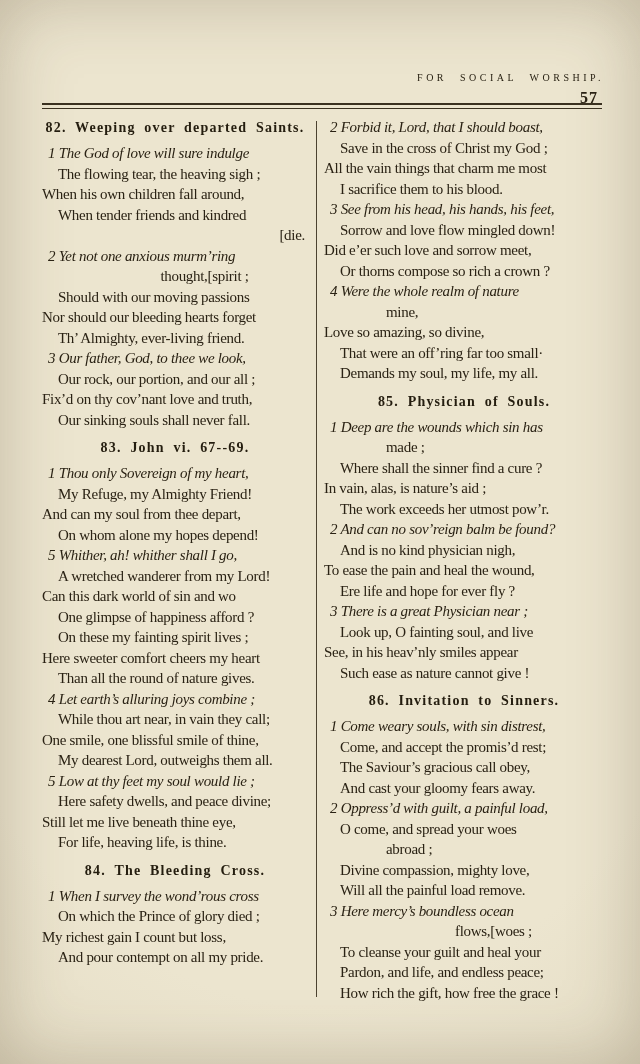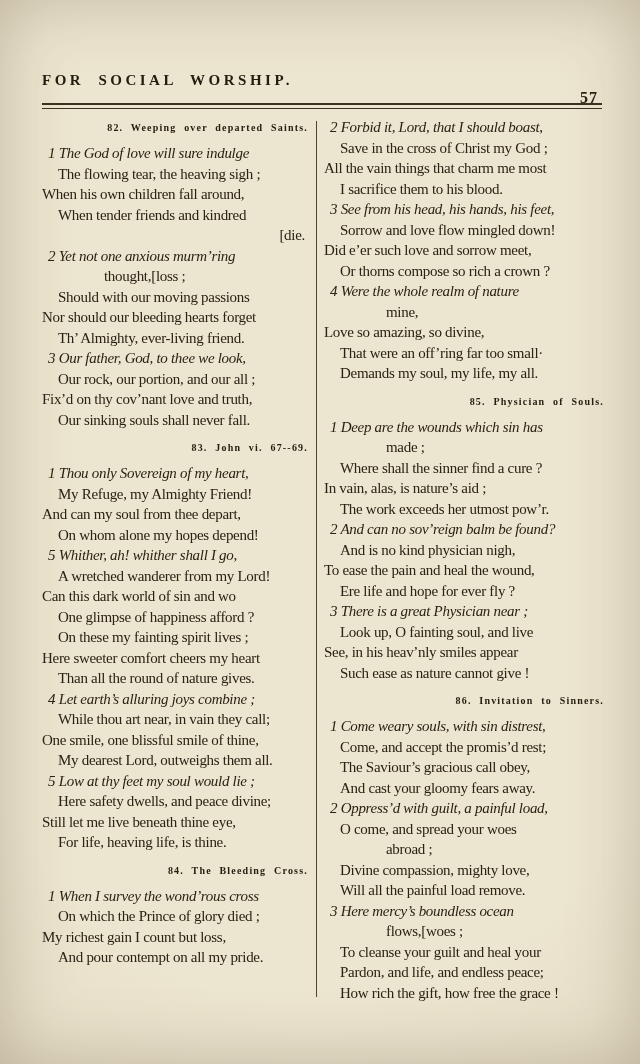--- a/index.html
+++ b/index.html
@@ -14,23 +14,23 @@
       radial-gradient(130% 105% at 50% 42%, #ece5cf 50%, #e0d8bf 80%, #cdc4a6 100%);
     box-shadow: inset 0 0 70px rgba(85, 70, 42, 0.28);
     color: #2a2214;
     overflow: hidden;
     padding: 72px 36px 0 42px;
   }
 
   .header-row { position: relative; height: 24px; }
   .running-title {
     display: block;
-    text-align: left;
-    font-weight: bold;
-    font-size: 15px;
+    text-align: right;
+    font-weight: normal;
+    font-size: 10px;
     letter-spacing: 3.5px;
     word-spacing: 7px;
     color: #241d0f;
   }
   .page-number {
     position: absolute;
     right: 6px; top: 17px;
     font-weight: bold;
     font-size: 16px;
     letter-spacing: 1px;
@@ -47,42 +47,42 @@
   .col { min-height: 890px; }
   .col-left  { width: 266px; }
   .col-right { flex: 1; }
   .divider {
     width: 1px;
     background: #4b4230;
     margin: 4px 7px 10px 8px;
   }
 
   .hymn-title {
-    text-align: right;
-    font-size: 10px;
+    text-align: center;
+    font-size: 14px;
     font-weight: bold;
     letter-spacing: 1.2px;
     word-spacing: 4px;
     line-height: 18px;
     margin: 9px 0 6px;
     color: #241d0f;
   }
   .hymn:first-child .hymn-title { margin-top: 2px; }
 
   .line {
     font-size: 15px;
     line-height: 20.5px;
     letter-spacing: -0.3px;
   }
   .line.n { padding-left: 6px; font-style: italic; }
   .line.a { padding-left: 16px; }
   .line.b { padding-left: 0; }
   .line.c { padding-left: 62px; }
   .line.r { text-align: right; padding-right: 3px; }
-  .line.has-r { display: flex; justify-content: flex-start; padding-right: 3px; }
+  .line.has-r { display: flex; justify-content: center; padding-right: 3px; }
   .line .catchword { text-align: right; }
 </style>
 </head>
 <body>
 
 <div class="page">
   <div class="header-row">
     <span class="running-title">FOR SOCIAL WORSHIP.</span>
     <span class="page-number">57</span>
   </div>
@@ -92,21 +92,21 @@
         <section class="hymn">
           <h3 class="hymn-title">82. Weeping over departed Saints.</h3>
           <div class="line n"><span>1 The God of love will sure indulge</span></div>
           <div class="line a"><span>The flowing tear, the heaving sigh ;</span></div>
           <div class="line b"><span>When his own children fall around,</span></div>
           <div class="line a"><span>When tender friends and kindred</span></div>
           <div class="line r"><span>[die.</span></div>
           <div class="line n"><span>2 Yet not one anxious murm’ring</span></div>
           <div class="line c has-r">
             <span>thought,</span>
-            <span class="catchword">[loss ;</span>
+            <span class="catchword">[spirit ;</span>
           </div>
           <div class="line a"><span>Should with our moving passions</span></div>
           <div class="line b"><span>Nor should our bleeding hearts forget</span></div>
           <div class="line a"><span>Th’ Almighty, ever-living friend.</span></div>
           <div class="line n"><span>3 Our father, God, to thee we look,</span></div>
           <div class="line a"><span>Our rock, our portion, and our all ;</span></div>
           <div class="line b"><span>Fix’d on thy cov’nant love and truth,</span></div>
           <div class="line a"><span>Our sinking souls shall never fall.</span></div>
         </section>
         <section class="hymn">

